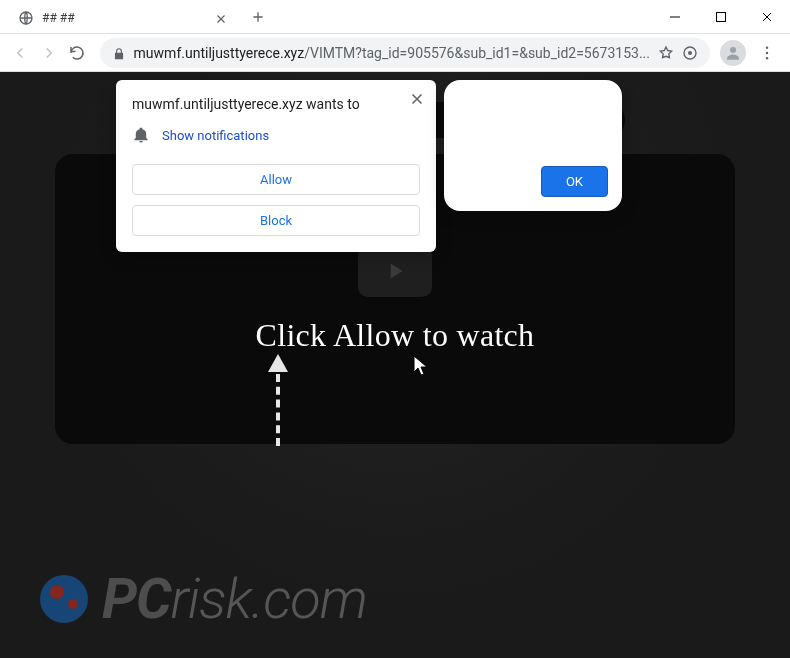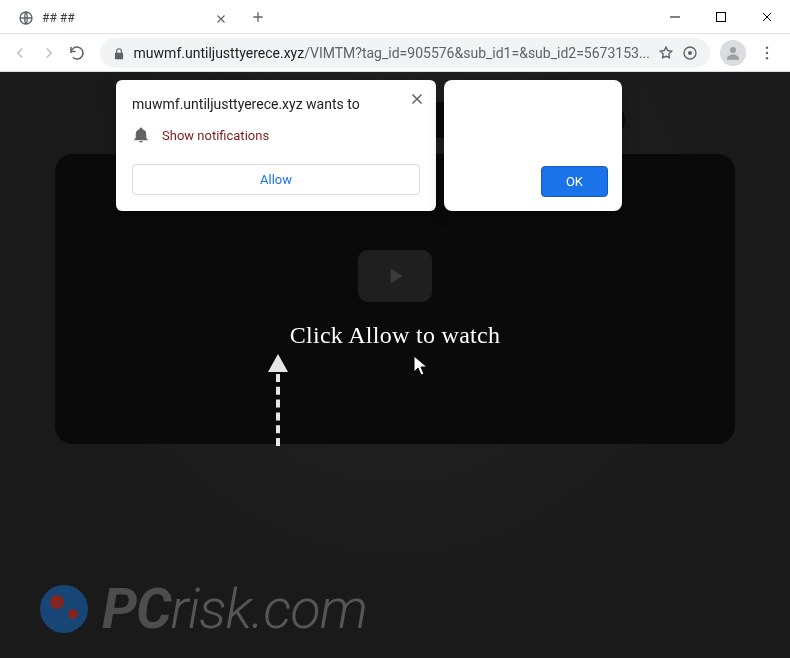--- a/index.html
+++ b/index.html
@@ -29,47 +29,47 @@
 .avatar { width: 26px; height: 26px; border-radius: 50%; background: #dadce0; display: flex; align-items: center; justify-content: center; }
 .menu-dots { width: 30px; height: 30px; display: flex; align-items: center; justify-content: center; color: #5f6368; }
 
 
 .viewport { position: relative; width: 100%; height: 586px; background: #1a1a1a; overflow: hidden; }
 .page-bg { position: absolute; inset: 0; background: radial-gradient(ellipse at 50% 30%, #242424 0%, #1a1a1a 60%); }
 .top-pill { position: absolute; top: 30px; left: 50%; transform: translateX(-50%); width: 460px; height: 36px; background: #0a0a0a; border-radius: 18px; }
 .video-card { position: absolute; top: 82px; left: 50%; transform: translateX(-50%); width: 680px; height: 290px; background: #0a0a0a; border-radius: 18px; display: flex; flex-direction: column; align-items: center; justify-content: center; }
 .play-badge { width: 74px; height: 52px; background: #1f1f1f; border-radius: 10px; display: flex; align-items: center; justify-content: center; margin-bottom: 20px; }
 .play-badge svg { width: 26px; height: 26px; fill: #3a3a3a; }
-.cta-text { font-family: Georgia, "Times New Roman", serif; color: #fff; font-size: 24px; letter-spacing: 0.3px; }
+.cta-text { font-family: Georgia, "Times New Roman", serif; color: #fff; font-size: 32px; letter-spacing: 0.3px; }
 
 .arrow-up { position: absolute; left: 268px; top: 282px; display: flex; flex-direction: column; align-items: center; }
 .arrow-head { width: 0; height: 0; border-left: 10px solid transparent; border-right: 10px solid transparent; border-bottom: 18px solid #e6e6e6; }
 .arrow-shaft { width: 0; height: 72px; border-left: 4px dashed #e6e6e6; margin-top: 2px; }
 
 .cursor { position: absolute; left: 413px; top: 283px; width: 16px; height: 22px; }
 .cursor svg { width: 16px; height: 22px; }
 
-.watermark { position: absolute; left: 40px; bottom: 16px; display: flex; align-items: center; gap: 14px; opacity: 0.55; }
+.watermark { position: absolute; left: 40px; bottom: 26px; display: flex; align-items: center; gap: 14px; opacity: 0.55; }
 .wm-icon { width: 48px; height: 48px; border-radius: 50%; background: #1669c1; position: relative; }
 .wm-icon::before { content: ""; position: absolute; width: 14px; height: 14px; border-radius: 50%; background: #d93025; top: 10px; left: 10px; }
 .wm-icon::after { content: ""; position: absolute; width: 10px; height: 10px; border-radius: 50%; background: #d93025; top: 24px; left: 28px; }
 .wm-text { font-family: Arial, sans-serif; font-size: 56px; font-style: italic; font-weight: 300; color: #888; letter-spacing: -1px; }
 .wm-text .bold { font-weight: 700; color: #777; }
 
 
 .perm-dialog { position: absolute; top: 8px; left: 116px; width: 320px; background: #fff; border-radius: 6px; box-shadow: 0 4px 16px rgba(0,0,0,0.25); z-index: 50; padding: 16px; }
 .perm-title { font-size: 14px; color: #202124; margin-bottom: 14px; }
 .perm-close { position: absolute; top: 10px; right: 10px; width: 18px; height: 18px; color: #5f6368; cursor: pointer; }
 .perm-row { display: flex; align-items: center; gap: 12px; margin-bottom: 20px; }
 .perm-row .bell { width: 18px; height: 18px; color: #5f6368; }
-.perm-row .label { font-size: 13px; color: #7f1d1d; }
+.perm-row .label { font-size: 13px; color: #1d4ed8; }
 .perm-actions { display: flex; justify-content: flex-end; gap: 10px; flex-direction: column; }
 .btn { padding: 7px 20px; font-size: 13px; border-radius: 4px; cursor: pointer; border: 1px solid #dadce0; background: #fff; color: #1a73e8; }
 
-.ok-dialog { position: absolute; top: 8px; left: 444px; width: 178px; background: #fff; border-radius: 8px; box-shadow: 0 4px 16px rgba(0,0,0,0.25); z-index: 50; padding: 16px 14px 14px; display: flex; justify-content: flex-end; }
+.ok-dialog { position: absolute; top: 8px; left: 444px; width: 178px; background: #fff; border-radius: 16px; box-shadow: 0 4px 16px rgba(0,0,0,0.25); z-index: 50; padding: 16px 14px 14px; display: flex; justify-content: flex-end; }
 .btn-ok { padding: 7px 24px; font-size: 13px; border-radius: 4px; cursor: pointer; border: 1px solid #185abc; background: #1a73e8; color: #fff; margin-top: 70px; }
 </style>
 </head>
 <body>
 
 <div class="window-titlebar">
   <div class="tab-strip">
     <div class="tab">
       <span class="favicon">
         <svg viewBox="0 0 24 24" fill="none" stroke="currentColor" stroke-width="2">
@@ -191,19 +191,20 @@
         </svg>
     </div>
     <div class="perm-row">
       <span class="bell"><svg viewBox="0 0 24 24" fill="currentColor">
             <path d="M12 22a2.5 2.5 0 0 0 2.45-2h-4.9A2.5 2.5 0 0 0 12 22zm7-6V11a7 7 0 0 0-5-6.71V4a2 2 0 1 0-4 0v.29A7 7 0 0 0 5 11v5l-2 2v1h18v-1l-2-2z"></path>
           </svg></span>
       <span class="label">Show notifications</span>
     </div>
     <div class="perm-actions">
       <button class="btn">Allow</button>
+      <button class="btn">Block</button>
     </div>
   </div>
 
   <div class="ok-dialog">
     <button class="btn-ok">OK</button>
   </div>
 </div>
 
 </body></html>

